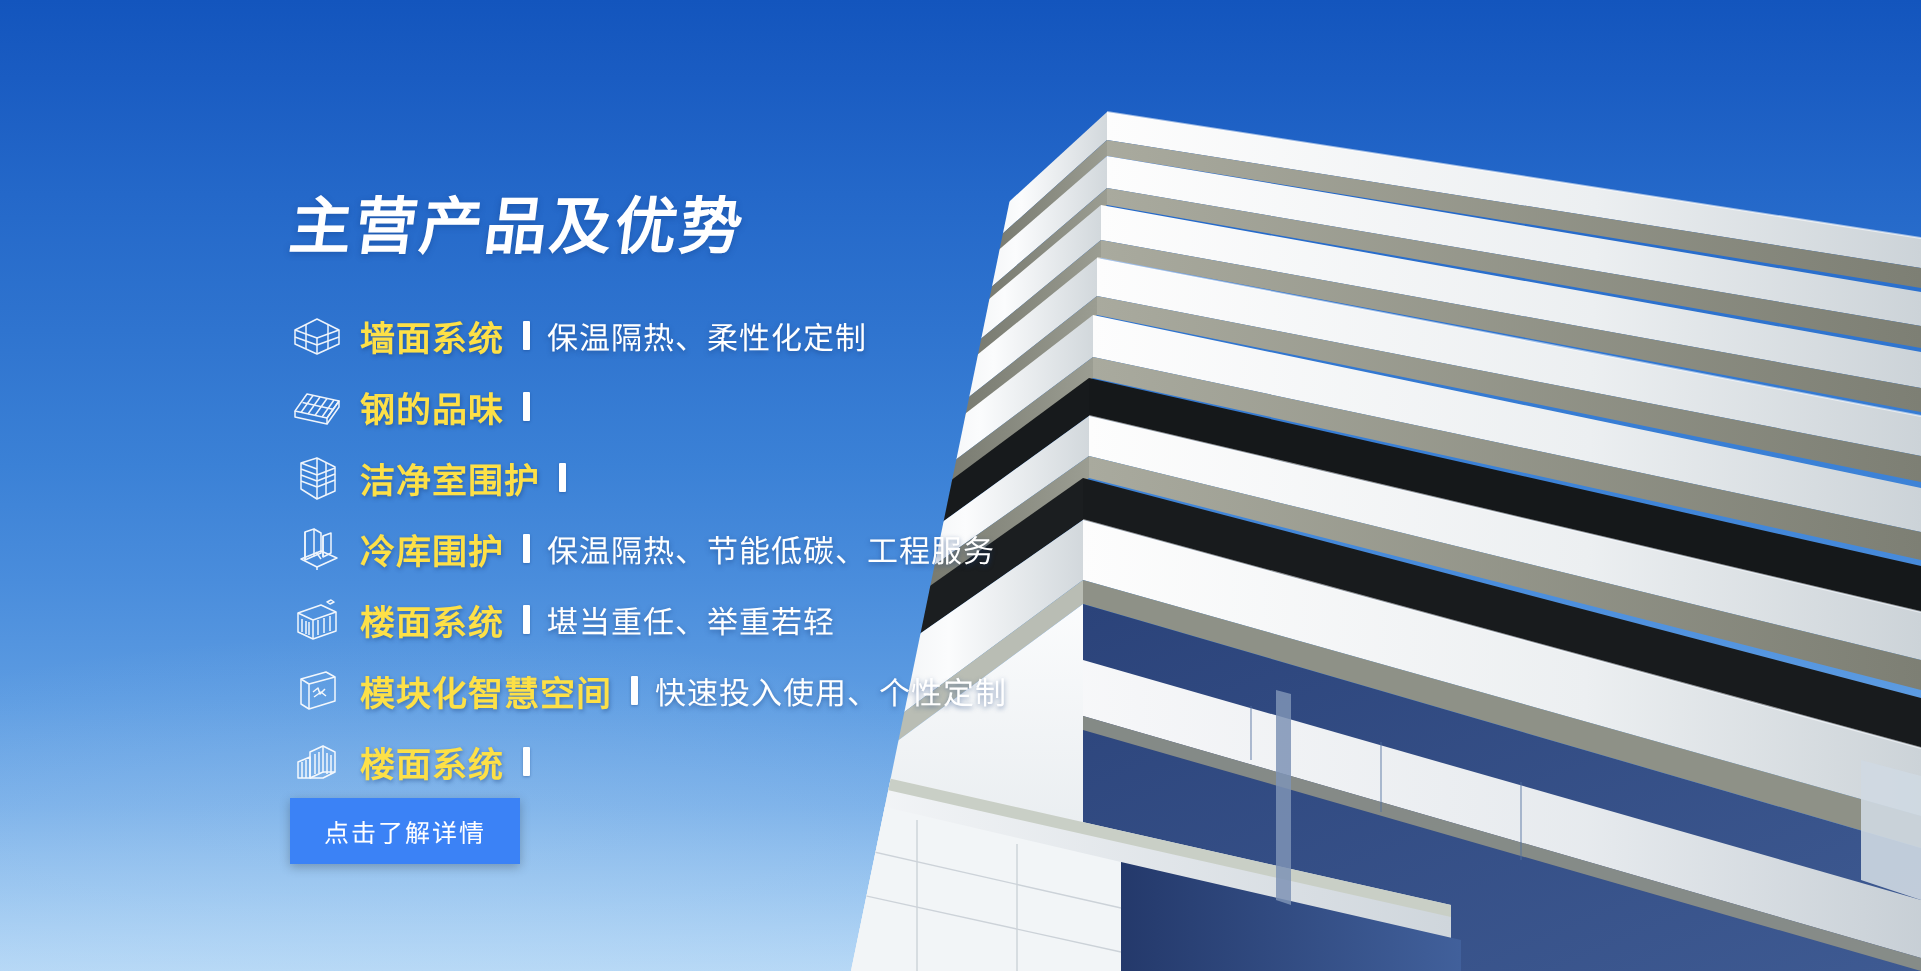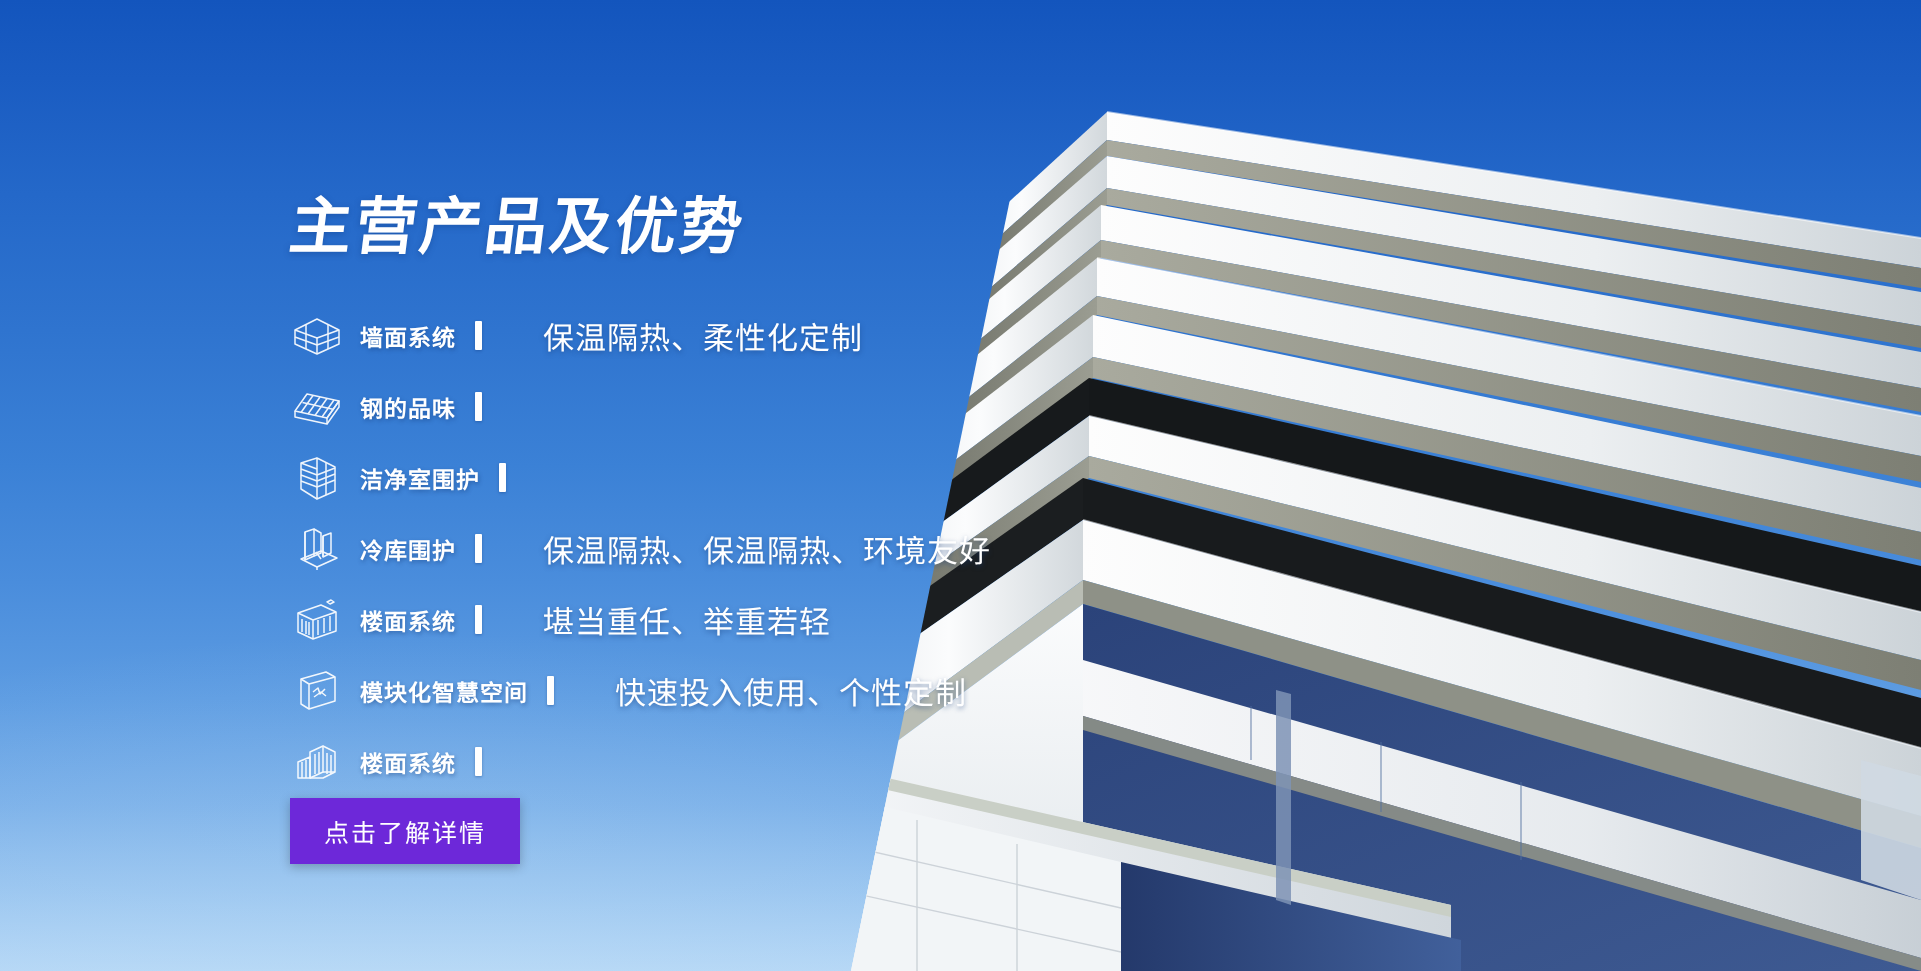--- a/index.html
+++ b/index.html
@@ -59,22 +59,22 @@
 
   .row-icon{
     width:58px;height:52px;flex:0 0 58px;
     display:flex;align-items:center;justify-content:center;
     margin-right:14px;
     opacity:.92;
   }
   .row-icon svg{display:block;}
 
   .row-title{
-    color:#ffffff;
-    font-size:23px;
+    color:#fde047;
+    font-size:35px;
     font-weight:bold;
     letter-spacing:1px;
     font-family:"DejaVu Sans","Liberation Sans",sans-serif;
     text-shadow:1px 2px 4px rgba(20,58,120,.45);
   }
 
   .row-sep{
     display:inline-block;
     width:7px;height:29px;
     background:#ffffff;
@@ -83,26 +83,25 @@
     box-shadow:0 1px 3px rgba(20,58,120,.4);
     flex:0 0 7px;
   }
 
   .row-desc{
     color:#ffffff;
     font-size:31px;
     letter-spacing:1px;
     font-family:"DejaVu Sans","Liberation Sans",sans-serif;
     text-shadow:0 2px 5px rgba(20,58,120,.5);
-    margin-left:44px;
   }
 
   .cta{
     position:absolute;left:290px;top:798px;
-    background:#6d28d9;
+    background:#3b82f6;
     color:#ffffff;
     font-size:25px;
     letter-spacing:2px;
     padding:15px 34px;
     border:0;
     cursor:pointer;
     font-family:"DejaVu Sans","Liberation Sans",sans-serif;
     box-shadow:0 3px 10px rgba(0,0,0,.25);
   }
 </style>
@@ -307,21 +306,21 @@
             <path d="M13 6 L13 34"></path>
             <path d="M22 3 L29 7 L29 27 L22 30"></path>
             <path d="M31 10 L39 7 L39 27 L31 31 Z"></path>
             <path d="M31 10 L31 31"></path>
             <path d="M24 26 L29 33"></path>
             <path d="M25 41 L25 44"></path>
           </svg>
         </span>
         <span class="row-title">冷库围护</span>
         <span class="row-sep"></span>
-        <span class="row-desc">保温隔热、保温隔热、环境友好</span>
+        <span class="row-desc">保温隔热、节能低碳、工程服务</span>
       </div>
 
       <div class="row">
         <span class="row-icon">
           <svg width="52" height="46" viewBox="0 0 52 46" fill="none" stroke="#ffffff" stroke-width="1.5" stroke-linejoin="round">
             <path d="M7 16 L30 8 L45 15 L45 34 L22 42 L7 35 Z"></path>
             <path d="M7 16 L22 23 L22 42"></path>
             <path d="M22 23 L45 15"></path>
             <path d="M11 22 L11 35"></path>
             <path d="M15 24 L15 37"></path>

